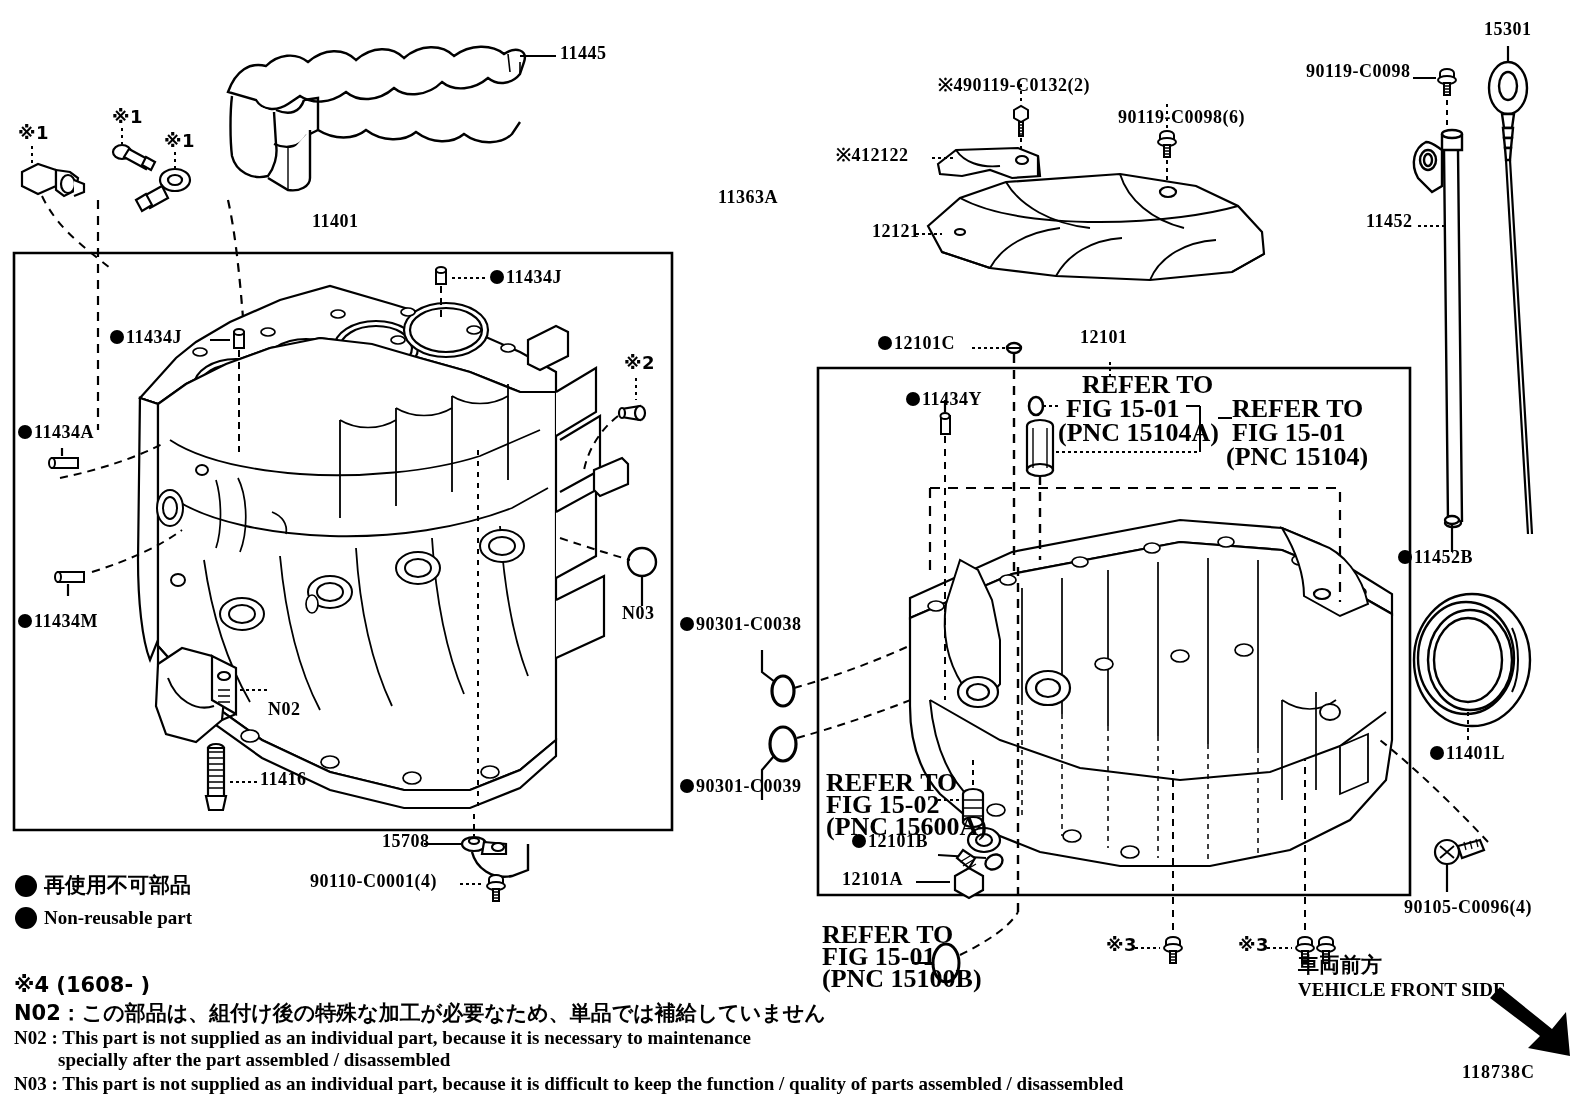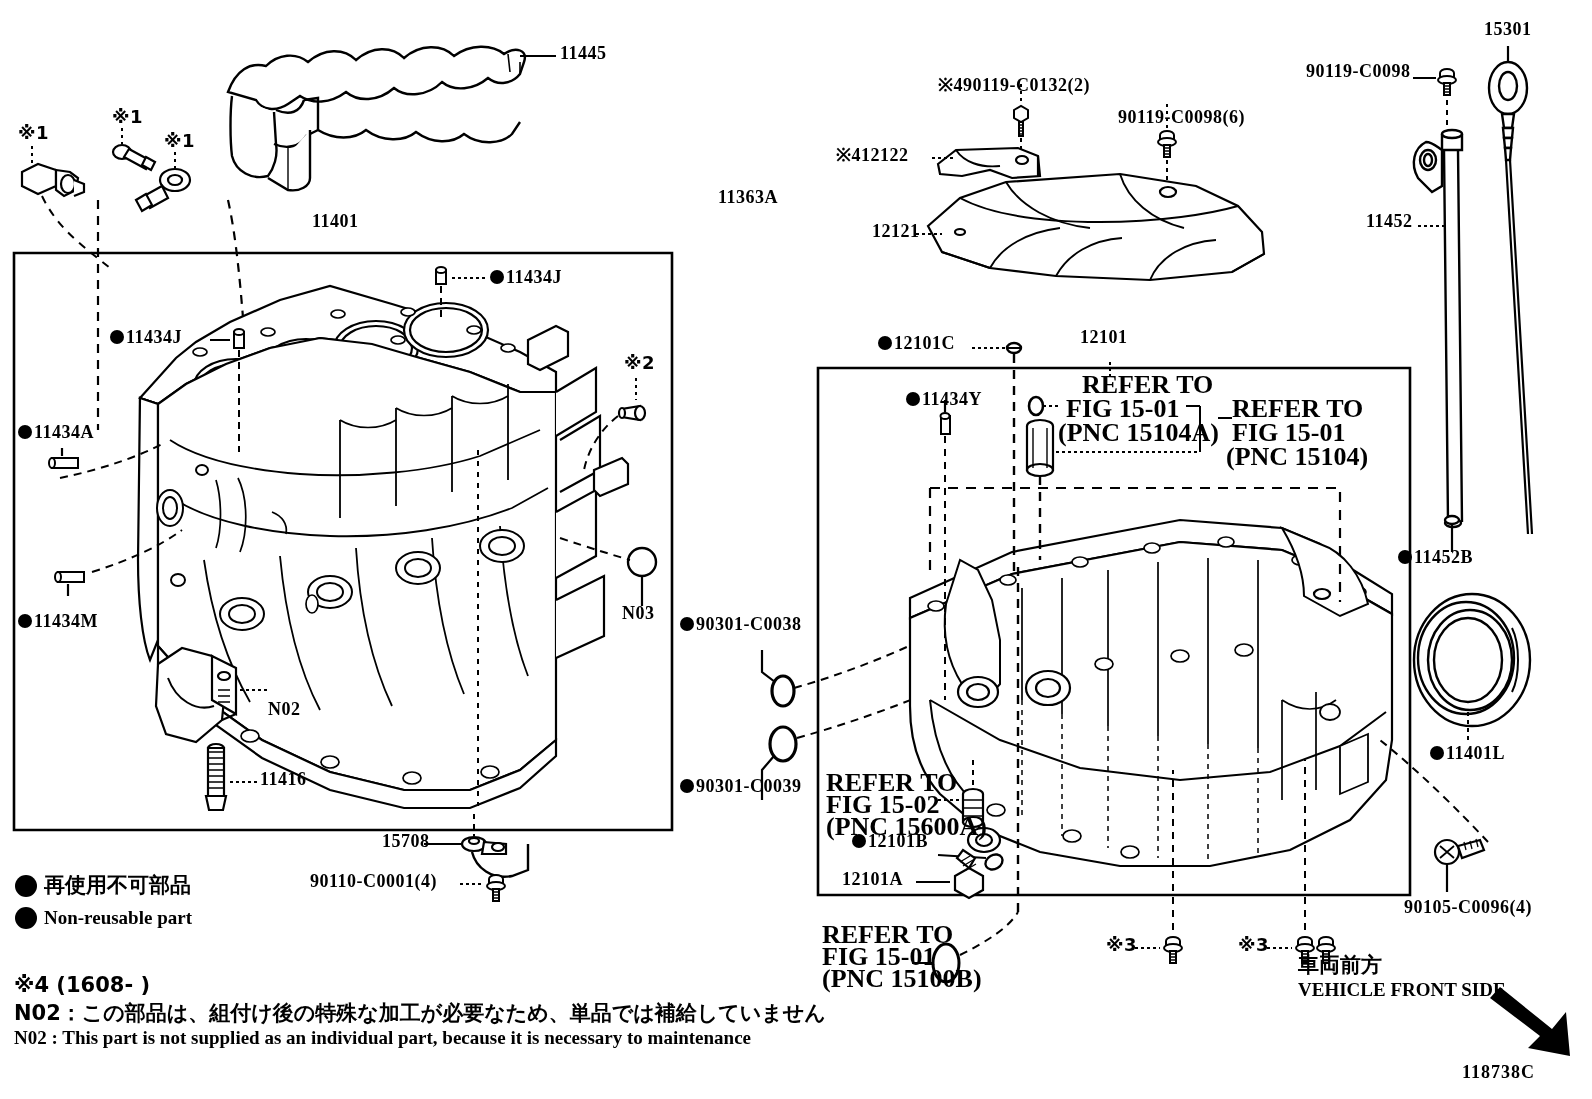--- a/index.html
+++ b/index.html
@@ -595,20 +595,22 @@
 <div class="ref" style="left:822px;top:942px;">FIG 15-01</div>
 <div class="ref" style="left:822px;top:964px;">(PNC 15100B)</div>
 
 <div class="foot jp" style="left:44px;top:872px;">再使用不可部品</div>
 <div class="foot en" style="left:44px;top:906px;">Non-reusable part</div>
 
 <div class="foot jp" style="left:14px;top:972px;">※4 (1608-        )</div>
 
 <div class="foot jp" style="left:14px;top:1000px;">N02：この部品は、組付け後の特殊な加工が必要なため、単品では補給していません</div>
 <div class="foot en" style="left:14px;top:1026px;">N02 : This part is not supplied as an individual part, because it is necessary to maintenance</div>
-
+<div class="foot en" style="left:58px;top:1048px;">specially after the part assembled / disassembled</div>
+
+<div class="foot en" style="left:14px;top:1072px;">N03 : This part is not supplied as an individual part, because it is difficult to keep the function / quality of parts  assembled / disassembled</div>
 
 <div class="foot jp" style="left:1298px;top:952px;">車両前方</div>
 <div class="foot en" style="left:1298px;top:978px;">VEHICLE FRONT SIDE</div>
 
 <div class="diagid" style="left:1462px;top:1062px;">118738C</div>
 
 </div>
 
 </body></html>

